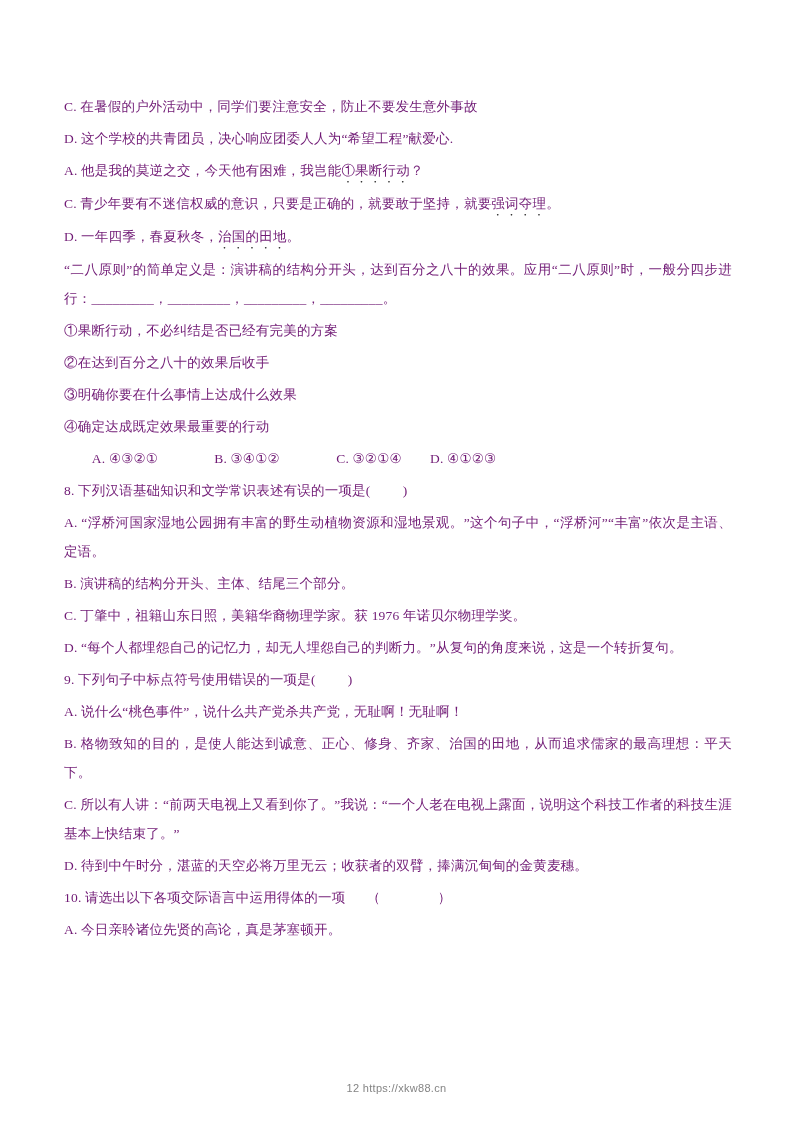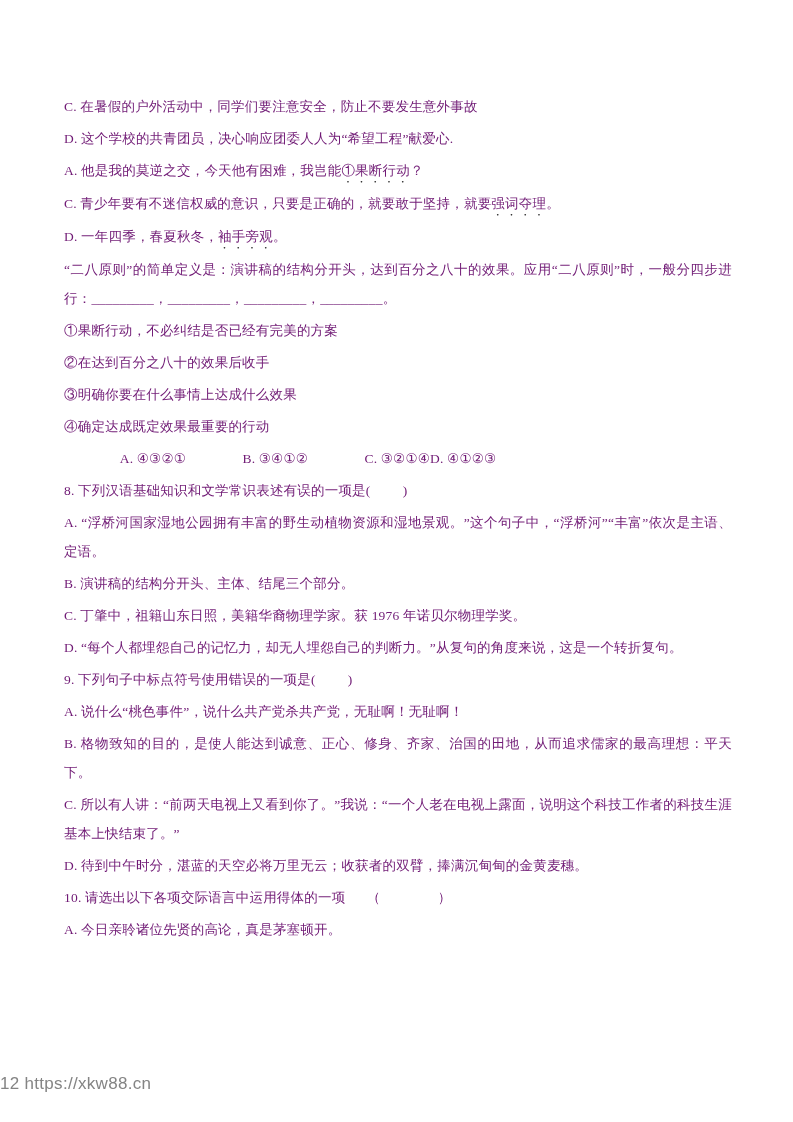--- a/index.html
+++ b/index.html
@@ -25,58 +25,59 @@
   .para {
     margin: 0 0 3px 0;
     line-height: 29px;
     font-size: 13.5px;
     text-align: justify;
     letter-spacing: 0.2px;
     color: #701a75;
   }
   .para.choices {
     display: flex;
-    text-align: right;
+    text-align: center;
   }
   .choice {
     display: inline-block;
     width: 122px;
     flex: 0 0 auto;
   }
   .choice:last-child {
     width: auto;
   }
   .emdot {
     -webkit-text-emphasis: filled dot #232323;
     -webkit-text-emphasis-position: under right;
     text-emphasis: filled dot #232323;
     text-emphasis-position: under right;
   }
   .footer {
     position: absolute;
     left: 0;
     right: 0;
     bottom: 28px;
+    text-align: center;
     font-family: "Liberation Sans", "DejaVu Sans", sans-serif;
-    font-size: 17px;
+    font-size: 11px;
     color: #848484;
     letter-spacing: 0.3px;
   }
   .footer span { color: #848484; }
 </style>
 </head>
 <body>
 
 <main class="page">
   <section class="content" id="paragraph-list">
       <p class="para">C. 在暑假的户外活动中，同学们要注意安全，防止不要发生意外事故</p>
       <p class="para">D. 这个学校的共青团员，决心响应团委人人为“希望工程”献爱心.</p>
       <p class="para">A. 他是我的莫逆之交，今天他有困难，我岂能<span class="emdot">①果断行动</span>？</p>
       <p class="para">C. 青少年要有不迷信权威的意识，只要是正确的，就要敢于坚持，就要<span class="emdot">强词夺理</span>。</p>
-      <p class="para">D. 一年四季，春夏秋冬，<span class="emdot">袖手旁观</span>。</p>
+      <p class="para">D. 一年四季，春夏秋冬，<span class="emdot">治国的田地</span>。</p>
       <p class="para">“二八原则”的简单定义是：演讲稿的结构分开头，达到百分之八十的效果。应用“二八原则”时，一般分四步进行：_________，_________，_________，_________。</p>
       <p class="para">①果断行动，不必纠结是否已经有完美的方案</p>
       <p class="para">②在达到百分之八十的效果后收手</p>
       <p class="para">③明确你要在什么事情上达成什么效果</p>
       <p class="para">④确定达成既定效果最重要的行动</p>
       <div class="para choices">
         <span class="choice">A. ④③②①</span>
         <span class="choice">B. ③④①②</span>
         <span class="choice">C. ③②①④</span>
         <span class="choice">D. ④①②③</span>

